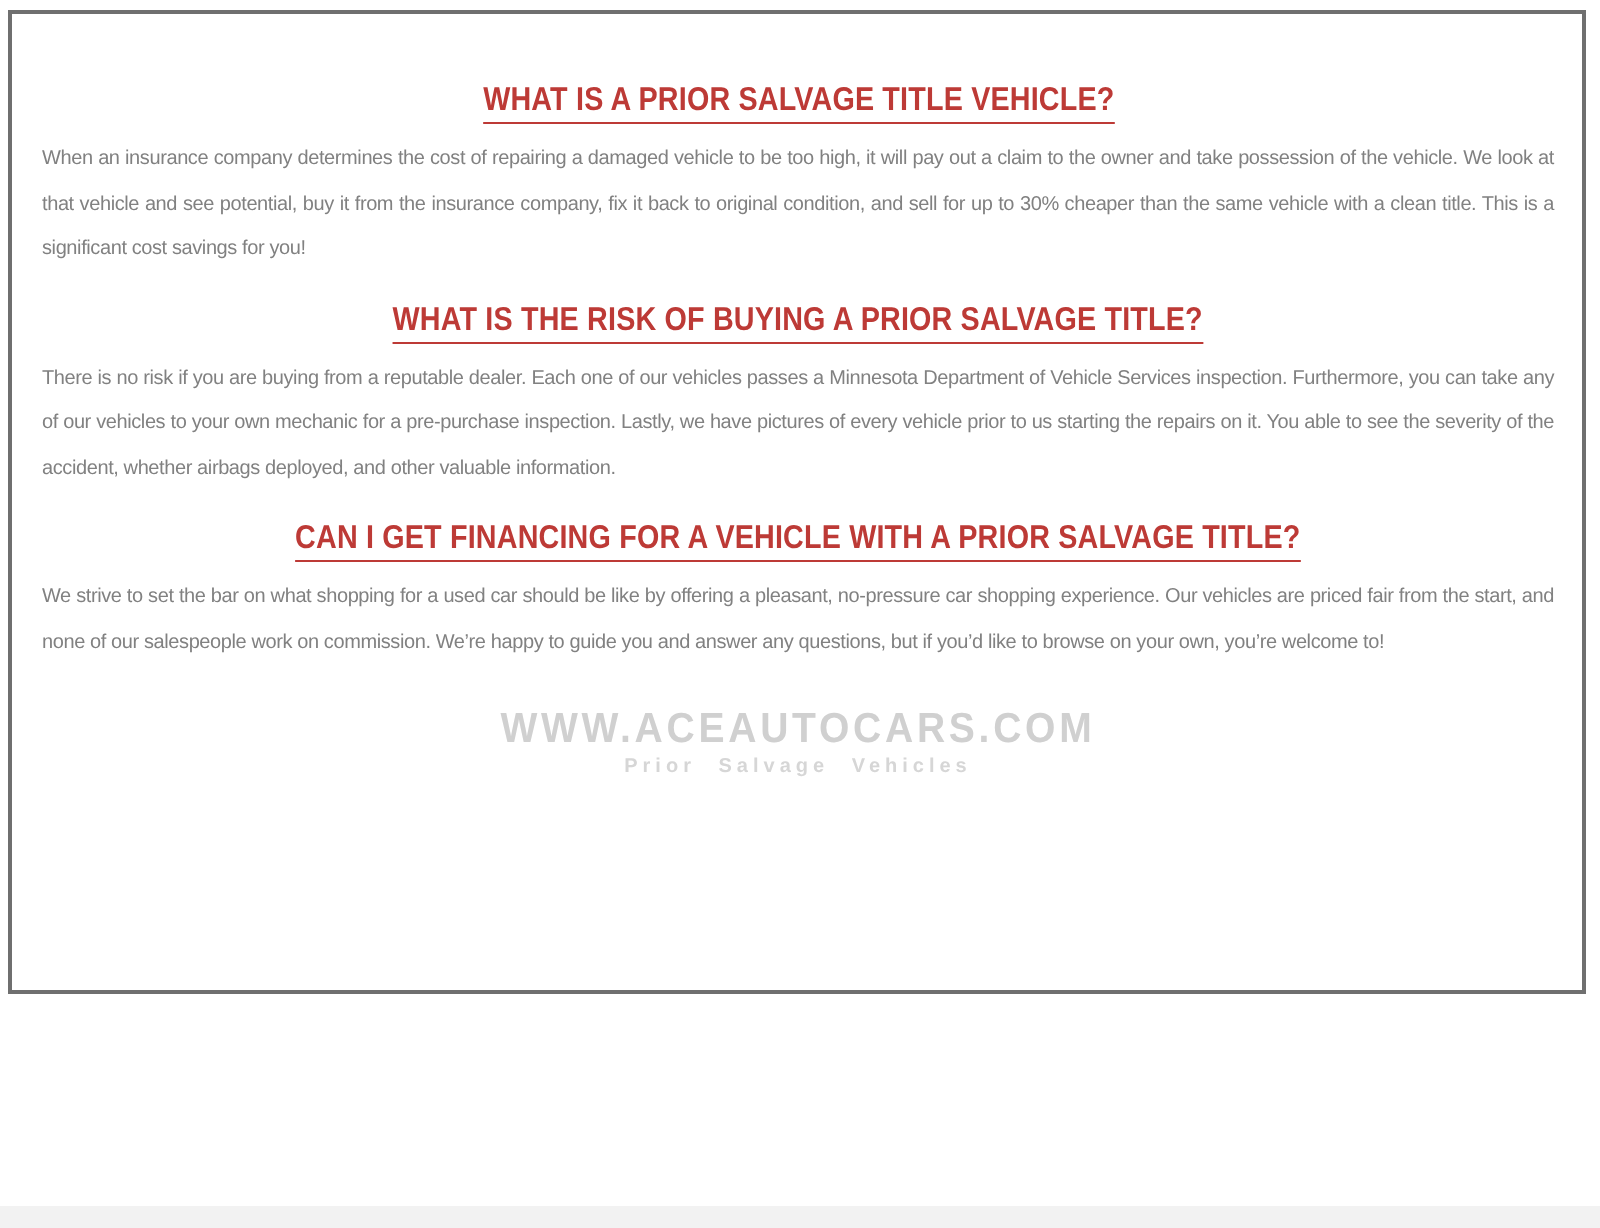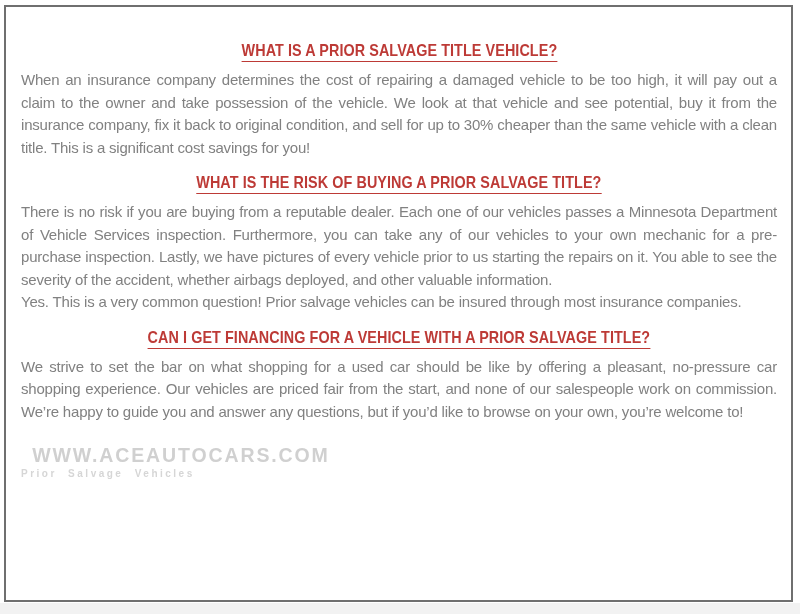--- a/index.html
+++ b/index.html
@@ -28,21 +28,21 @@
     top: 603px;
     width: 800px;
     height: 11px;
     background: #f2f2f2;
   }
   .frame {
     position: absolute;
     left: 4px;
     top: 5px;
     width: 789px;
-    height: 597px;
+    height: 492px;
     background: #ffffff;
     border: 2px solid var(--border-gray, #6f6f6f);
     padding: 21px 14px 0 15px;
   }
   .question {
     margin: 14px 0 7px 0;
     text-align: center;
     font-size: 16.5px;
     font-weight: bold;
     line-height: 19px;
@@ -54,28 +54,28 @@
     display: inline-block;
     transform: scaleX(0.87);
     transform-origin: center;
     border-bottom: 1.5px solid currentColor;
     padding-bottom: 1px;
     letter-spacing: 0.1px;
   }
   .answer {
     margin: 0;
     color: var(--body-gray, #818181);
-    font-size: 15px;
+    font-size: 10px;
     line-height: 22.5px;
     letter-spacing: -0.2px;
     text-align: justify;
   }
   .watermark {
     margin-top: 21px;
-    text-align: left;
+    text-align: center;
   }
   .watermark .site {
     display: inline-block;
     font-size: 21px;
     font-weight: bold;
     letter-spacing: 2px;
     color: var(--watermark-gray, #d0d0d0);
     transform: scaleX(0.93);
     transform-origin: center;
     line-height: 22px;
@@ -99,21 +99,20 @@
     <h2 class="question"><span class="q-inner">WHAT IS A PRIOR SALVAGE TITLE VEHICLE?</span></h2>
     <p class="answer">When an insurance company determines the cost of repairing a damaged vehicle to be too high, it will pay out a claim to the owner and take possession of the vehicle.  We look at that vehicle and see potential, buy it from the insurance company, fix it back to original condition, and sell for up to 30% cheaper than the same vehicle with a clean title. This is a significant cost savings for you!</p>
   </section>
 
   <section class="faq-section">
     <h2 class="question"><span class="q-inner">WHAT IS THE RISK OF BUYING A PRIOR SALVAGE TITLE?</span></h2>
     <p class="answer">There is no risk if you are buying from a reputable dealer. Each one of our vehicles passes a Minnesota Department of Vehicle Services inspection. Furthermore, you can take any of our vehicles to your own mechanic for a pre-purchase inspection. Lastly, we have pictures of every vehicle prior to us starting the repairs on it. You able to see the severity of the accident, whether airbags deployed, and other valuable information.</p>
   </section>
 
   <section class="faq-section">
-    <p class="answer">Yes. This is a very common question! Prior salvage vehicles can be insured through most insurance companies.</p>
   </section>
 
   <section class="faq-section">
     <h2 class="question"><span class="q-inner">CAN I GET FINANCING FOR A VEHICLE WITH A PRIOR SALVAGE TITLE?</span></h2>
   </section>
 
   <section class="faq-section">
     <p class="answer">We strive to set the bar on what shopping for a used car should be like by offering a pleasant, no-pressure car shopping experience. Our vehicles are priced fair from the start, and none of our salespeople work on commission. We’re happy to guide you and answer any questions, but if you’d like to browse on your own, you’re welcome to!</p>
   </section>
 

